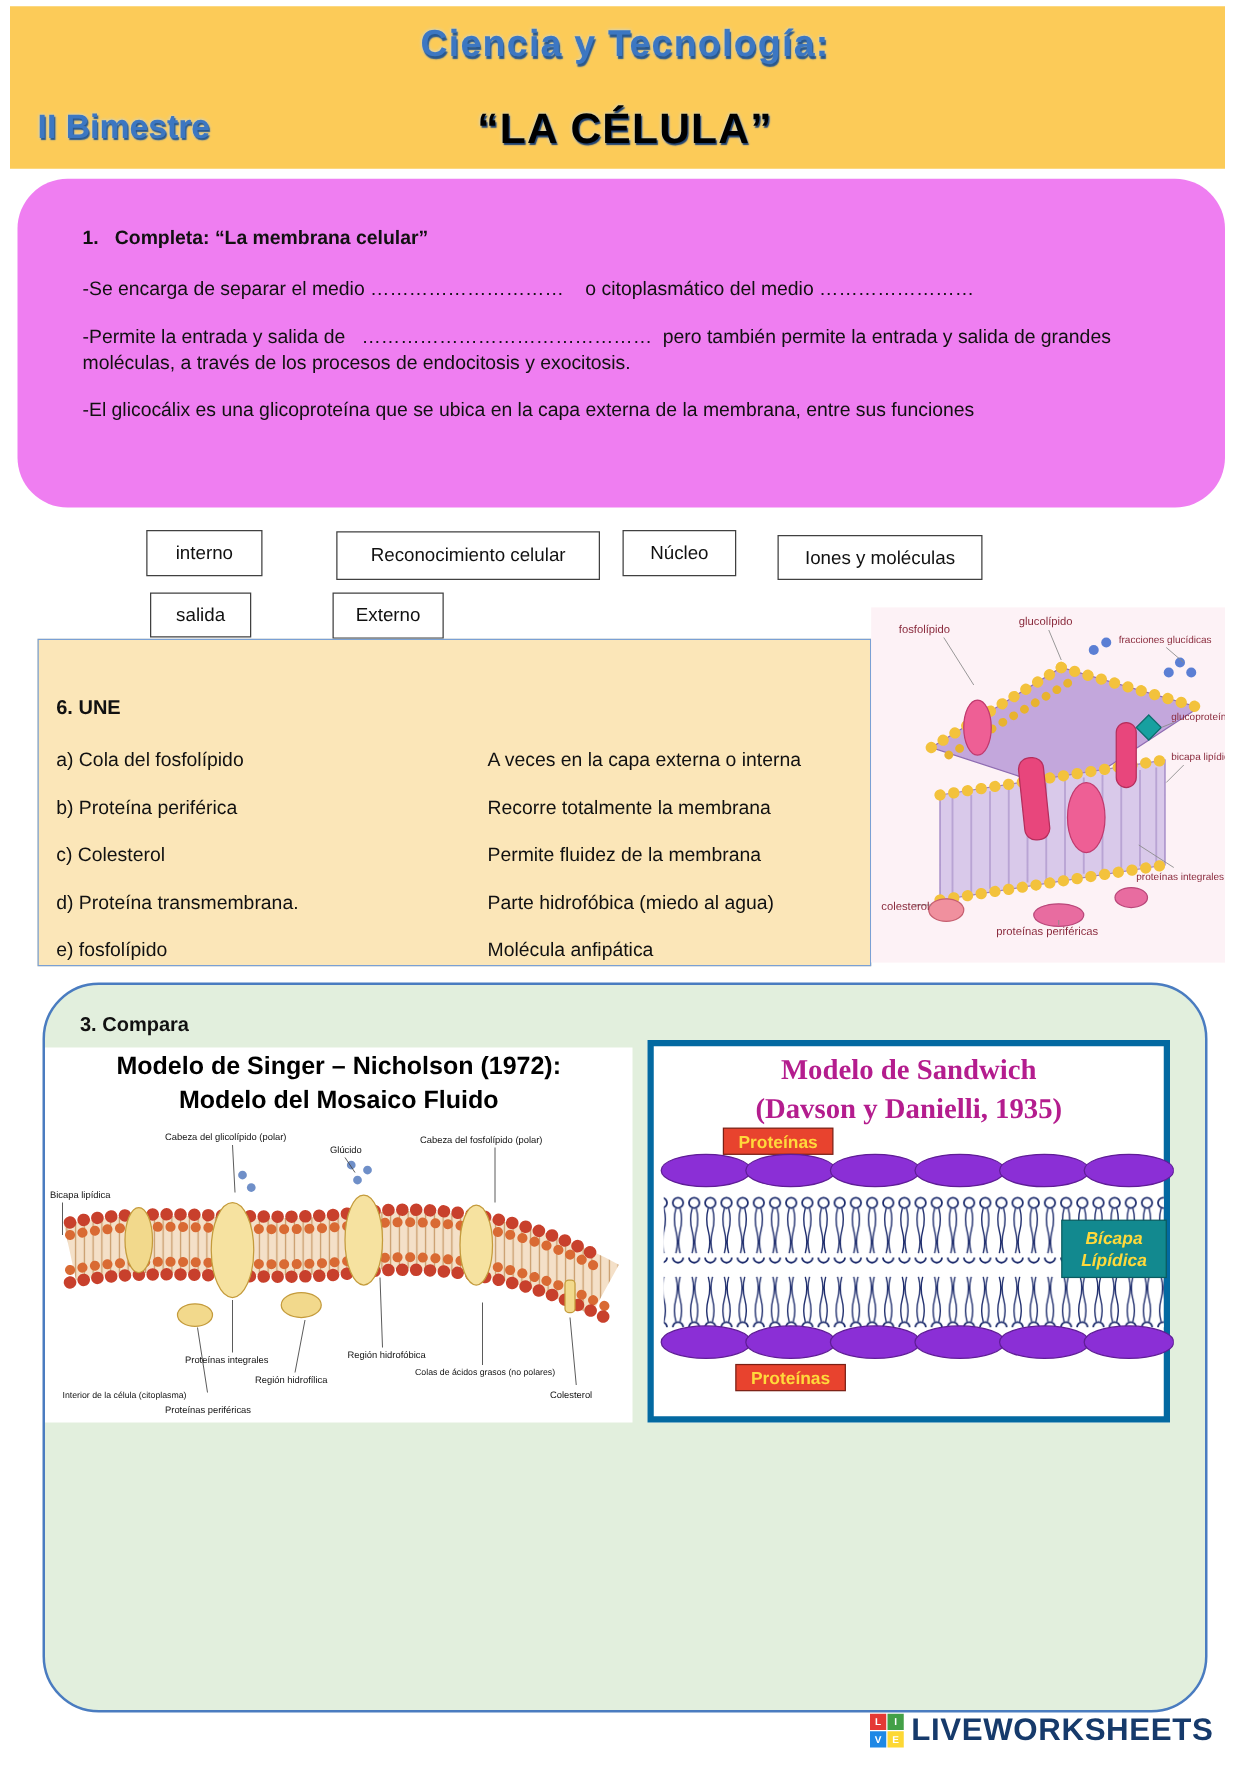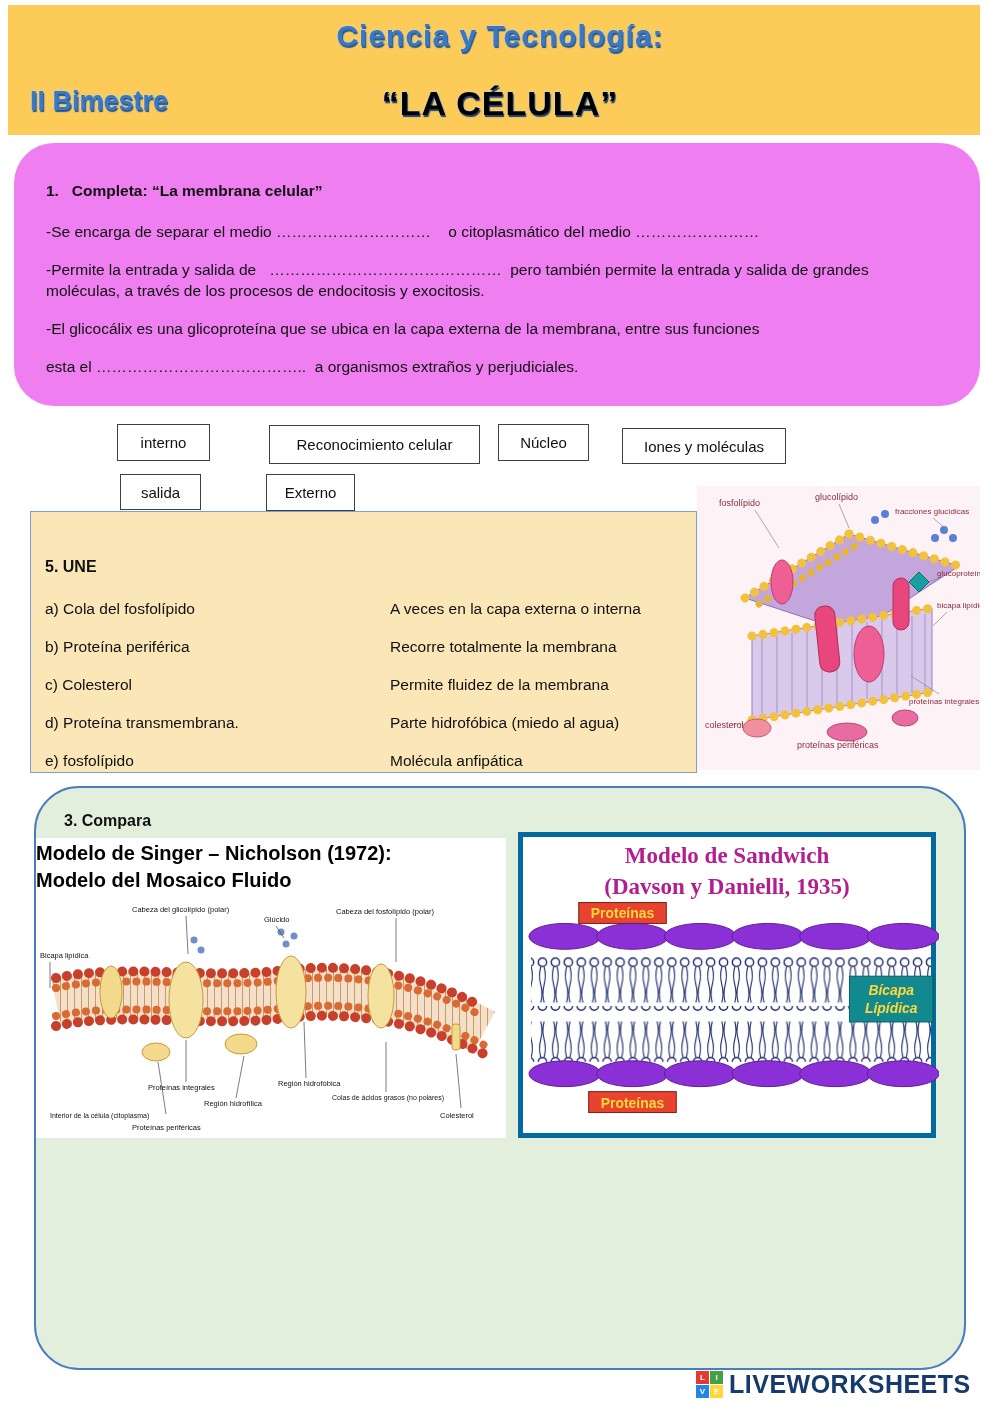--- a/index.html
+++ b/index.html
@@ -11,21 +11,21 @@
   .banner { position:absolute; top:5px; left:8px; width:984px; height:130px; background:#fccb58; }
   .banner .subject { position:absolute; top:14px; width:100%; text-align:center; font-size:30px; font-weight:bold;
         color:#3c77c2; text-shadow:1px 2px 1px #27578f, 0 0 3px #bcd8f5; letter-spacing:1px; }
   .banner .bimester { position:absolute; left:22px; bottom:18px; font-size:27px; font-weight:bold;
         color:#3c77c2; text-shadow:1px 2px 1px #27578f, 0 0 3px #bcd8f5; }
   .banner .main-title { position:absolute; bottom:12px; width:100%; text-align:center; font-size:34px; font-weight:bold;
         color:#000000; text-shadow:1px 2px 1px #1c3e70, 0 0 3px #bcd8f5; letter-spacing:1px; }
 
   
   .pink-box { position:absolute; top:143px; left:14px; width:966px; height:263px; background:#ef7ef1;
-        border-radius:40px; padding:38px 52px 0 32px; font-size:15.5px; }
+        border-radius:40px; padding:38px 52px 0 52px; font-size:15.5px; }
   .pink-box p { margin-bottom:17px; line-height:1.35; white-space:pre-wrap; }
   .pink-box .ex1-title { font-weight:bold; margin-bottom:20px; }
 
   
   .chip { position:absolute; background:#fff; border:1.5px solid #404040; display:flex; align-items:center;
         justify-content:center; font-size:15px; color:#111; }
   .chip-interno  { left:117px; top:424px; width:93px;  height:37px; }
   .chip-reconocimiento { left:269px; top:425px; width:211px; height:39px; }
   .chip-nucleo   { left:498px; top:424px; width:91px;  height:37px; }
   .chip-iones    { left:622px; top:428px; width:164px; height:36px; }
@@ -43,21 +43,21 @@
   
   .membrane-fig { position:absolute; top:486px; left:697px; width:303px; height:284px; background:#fdf2f6; }
   .membrane-fig svg { display:block; }
 
   
   .green-box { position:absolute; top:786px; left:34px; width:932px; height:584px; background:#e2efdd;
         border:2px solid #4a7cc0; border-radius:45px; }
   .ex3-title { position:absolute; top:812px; left:64px; font-size:16px; font-weight:bold; }
 
   .singer-box { position:absolute; top:838px; left:36px; width:470px; height:300px; background:#fff; }
-  .singer-title { font-size:20px; font-weight:bold; text-align:left; line-height:1.15; padding-top:4px; color:#000; }
+  .singer-title { font-size:20px; font-weight:bold; text-align:center; line-height:1.15; padding-top:4px; color:#000; }
   .singer-box svg { display:block; }
 
   .sandwich-box { position:absolute; top:832px; left:518px; width:418px; height:306px; background:#fff; border:5px solid #0369a1; }
   .sandwich-title { font-family:"Liberation Serif", serif; font-size:23px; font-weight:bold; color:#b41d8e;
         text-align:center; line-height:1.1; padding-top:6px; }
   .sandwich-box svg { display:block; }
 
   
   .footer { position:absolute; top:1370px; left:696px; display:flex; align-items:center; gap:6px; }
   .logo-grid { display:grid; grid-template-columns:13px 13px; grid-template-rows:13px 13px; gap:1px; }
@@ -76,32 +76,31 @@
     <div class="subject">Ciencia y Tecnología:</div>
     <div class="bimester">II Bimestre</div>
     <div class="main-title">“LA CÉLULA”</div>
   </header>
 
   <section class="pink-box">
     <p class="ex1-title">1.   Completa: “La membrana celular”</p>
     <p>-Se encarga de separar el medio …………………………    o citoplasmático del medio ……………………</p>
     <p>-Permite la entrada y salida de   ………………………………………  pero también permite la entrada y salida de grandes moléculas, a través de los procesos de endocitosis y exocitosis.</p>
     <p>-El glicocálix es una glicoproteína que se ubica en la capa externa de la membrana, entre sus funciones</p>
-    <p>esta el …………………………………..  a organismos extraños y perjudiciales.</p>
   </section>
 
   <div class="chip chip-interno">interno</div>
   <div class="chip chip-reconocimiento">Reconocimiento celular</div>
   <div class="chip chip-nucleo">Núcleo</div>
   <div class="chip chip-iones">Iones y moléculas</div>
   <div class="chip chip-salida">salida</div>
   <div class="chip chip-externo">Externo</div>
 
   <section class="ex2-box">
-    <div class="ex2-title">5. UNE</div>
+    <div class="ex2-title">6. UNE</div>
     <div class="ex2-row">
       <div class="ex2-left">a) Cola del fosfolípido</div>
       <div class="ex2-right">A veces en la capa externa o interna</div>
     </div>
     <div class="ex2-row">
       <div class="ex2-left">b) Proteína periférica</div>
       <div class="ex2-right">Recorre totalmente la membrana</div>
     </div>
     <div class="ex2-row">
       <div class="ex2-left">c) Colesterol</div>

